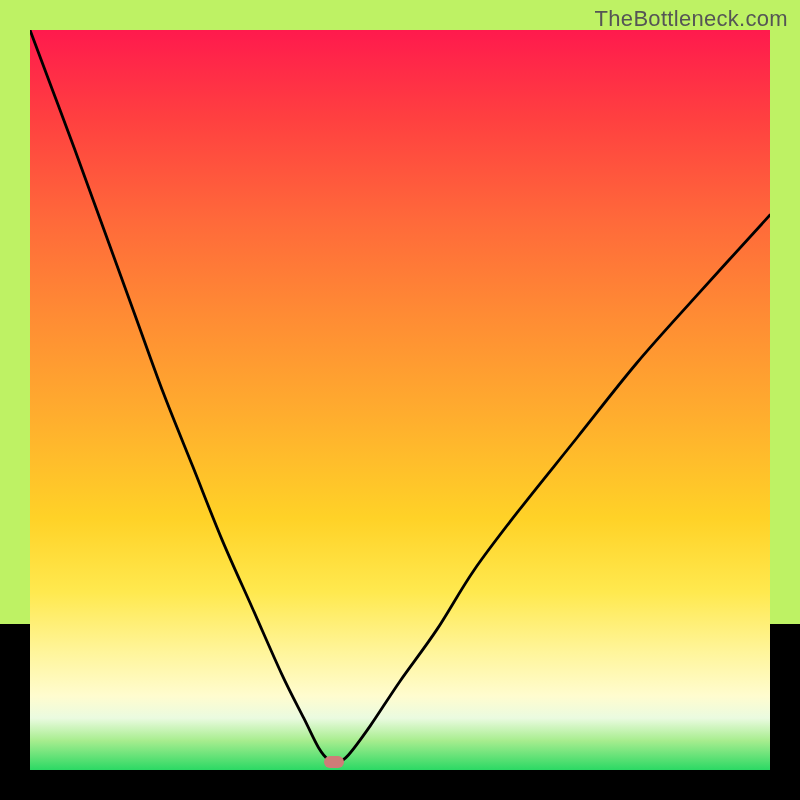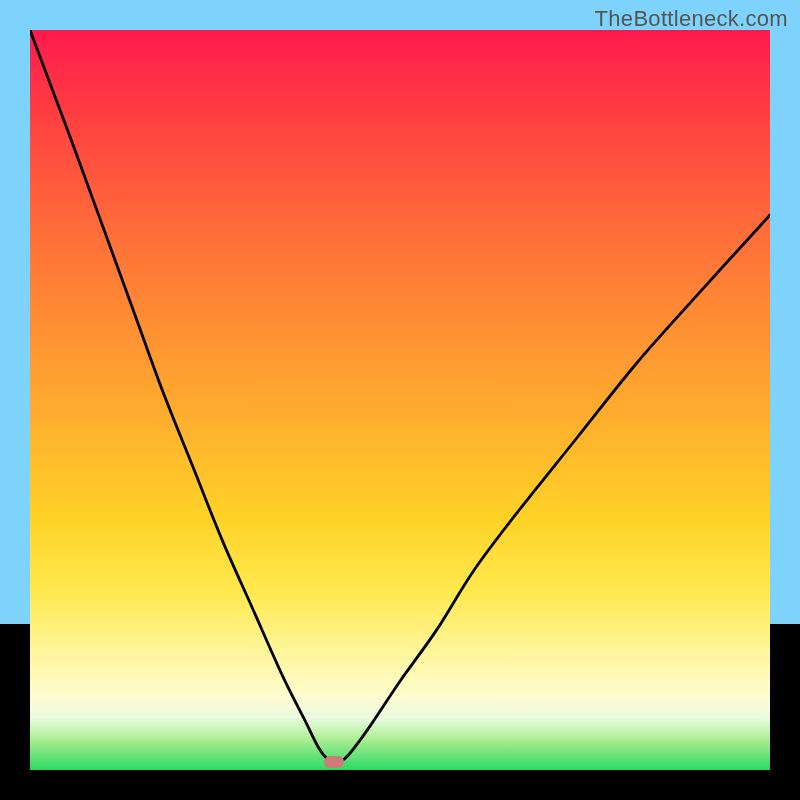--- a/index.html
+++ b/index.html
@@ -8,21 +8,21 @@
     width: 800px;
     height: 800px;
     overflow: hidden;
     background: #000;
     font-family: Arial, Helvetica, sans-serif;
   }
   .frame {
     position: relative;
     width: 800px;
     height: 624px;
-    background: #7dd3fc;
+    background: #bef264;
   }
   .plot-area {
     position: absolute;
     left: 30px;
     top: 30px;
     width: 740px;
     height: 740px;
     
     background: linear-gradient(
       to bottom,

